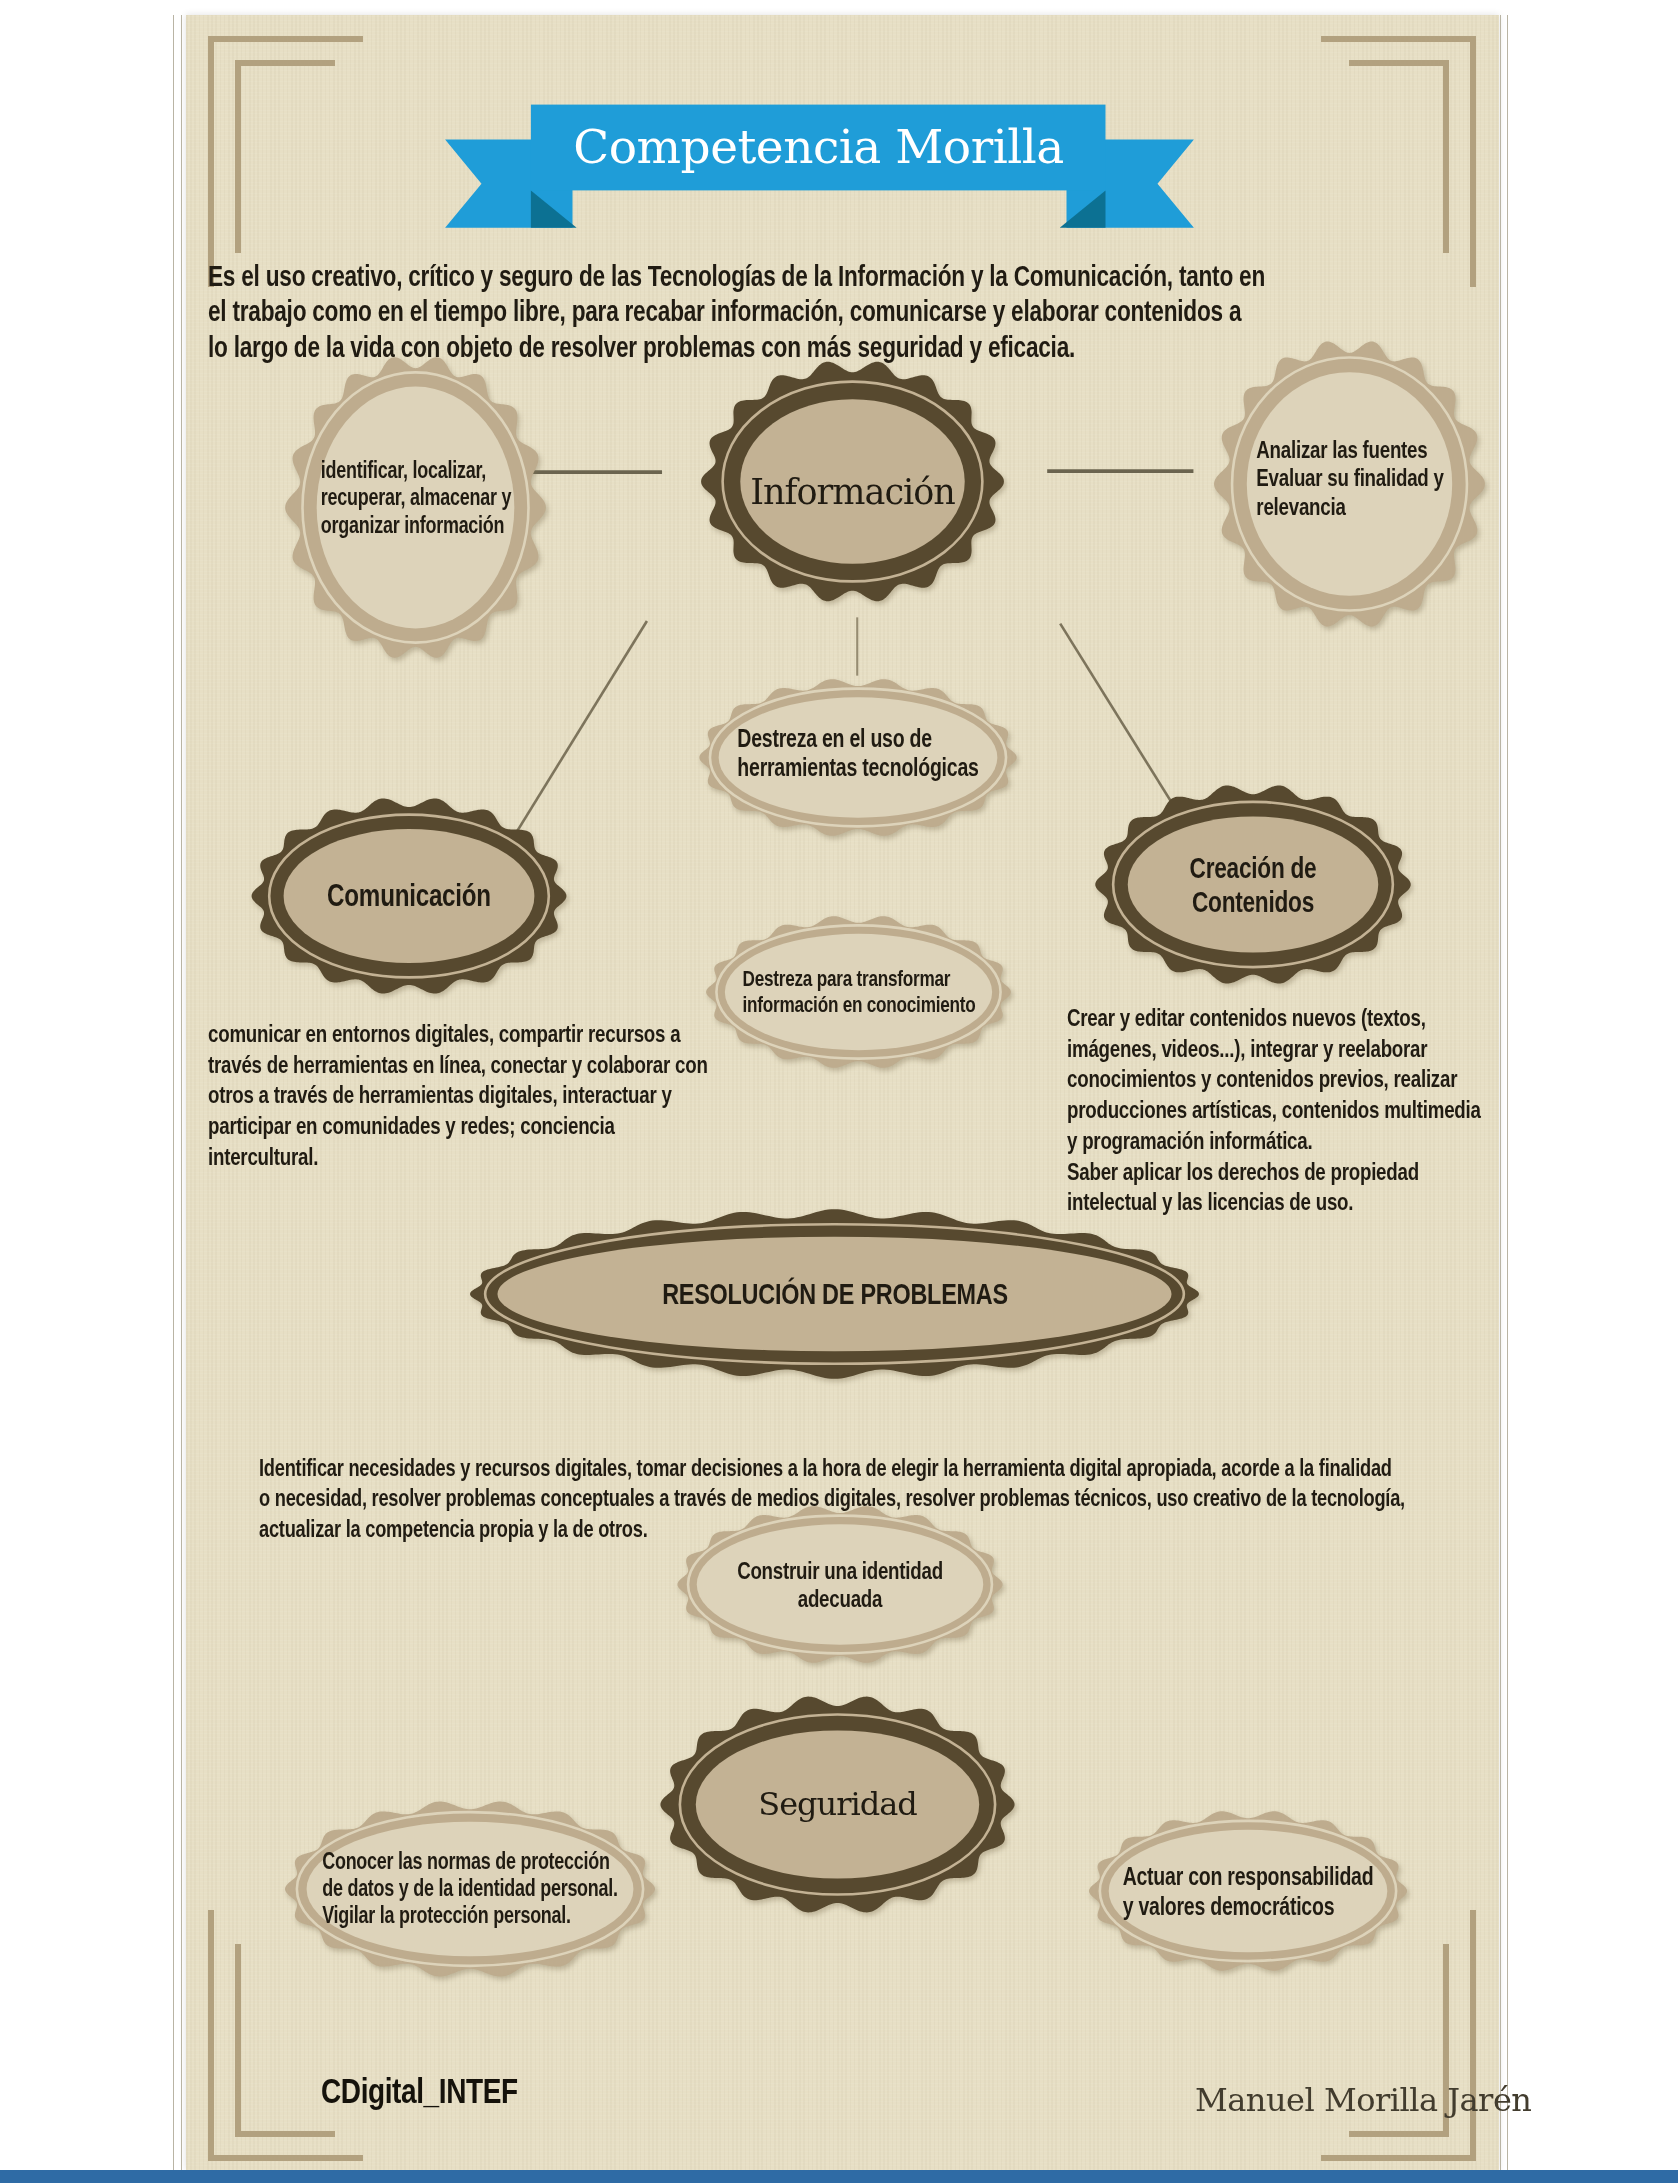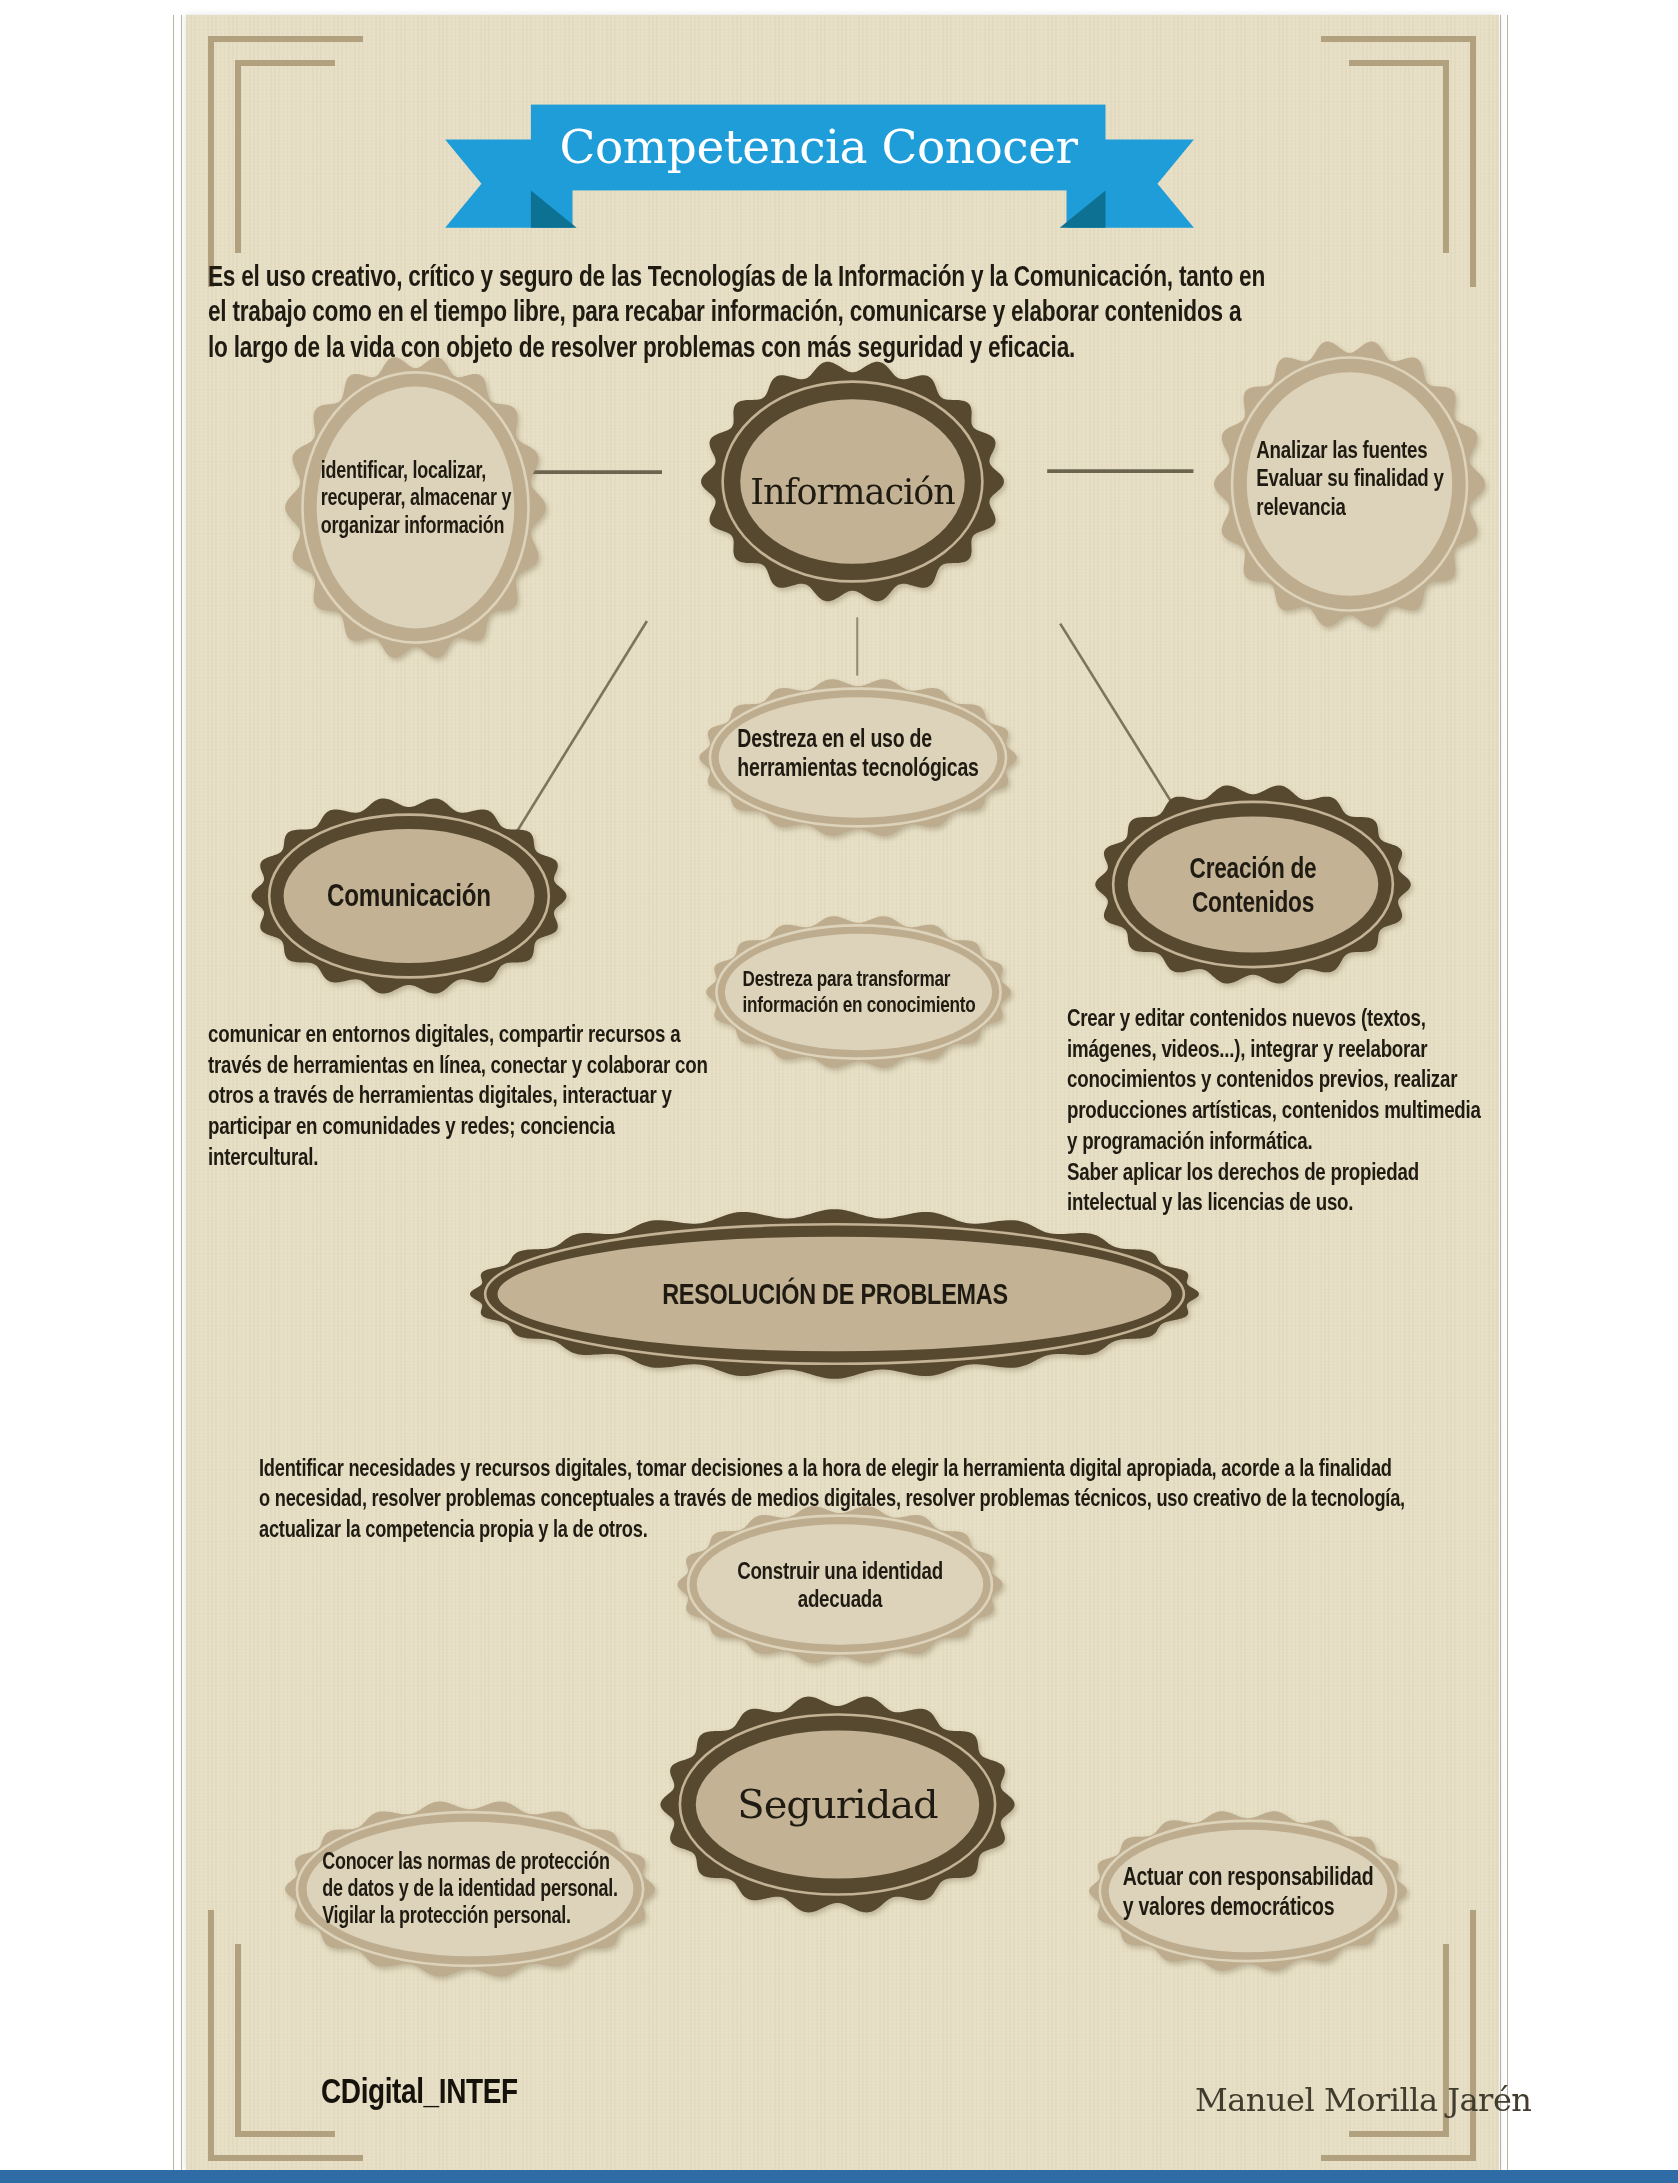--- a/index.html
+++ b/index.html
@@ -106,21 +106,21 @@
 
 <div class="ribbon">
   <svg width="755" height="130" viewBox="0 0 1450 250">
     <polygon class="rb-main" points="250,72 5,72 75,157 5,242 250,242"></polygon>
     <polygon class="rb-main" points="1200,72 1445,72 1375,157 1445,242 1200,242"></polygon>
     <polygon class="rb-fold" points="170,170 258,242 170,242"></polygon>
     <polygon class="rb-fold" points="1275,170 1187,242 1275,242"></polygon>
     <rect class="rb-main" x="170" y="5" width="1105" height="165"></rect>
   </svg>
 </div>
-<div class="banner-title">Competencia Conocer</div>
+<div class="banner-title">Competencia Morilla</div>
 
 <div class="txt intro">Es el uso creativo, crítico y seguro de las Tecnologías de la Información y la Comunicación, tanto en
 el trabajo como en el tiempo libre, para recabar información, comunicarse y elaborar contenidos a
 lo largo de la vida con objeto de resolver problemas con más seguridad y eficacia.</div>
 
 <div class="badge light" style="left:284px;top:354px;width:263px;height:307px;">
     <svg width="263" height="307" viewBox="0 0 505 590">
       <path class="sc" d="M503.0,295.0L502.8,297.6L502.3,300.1L501.5,302.6L500.4,305.1L499.1,307.6L497.5,310.1L495.7,312.5L493.7,314.8L491.6,317.2L489.5,319.4L487.3,321.7L485.2,323.9L483.2,326.1L481.2,328.3L479.5,330.4L477.9,332.6L476.6,334.8L475.6,337.0L474.8,339.2L474.3,341.5L474.1,343.8L474.2,346.2L474.6,348.7L475.2,351.2L476.0,353.8L477.0,356.4L478.2,359.1L479.5,361.9L480.9,364.7L482.3,367.6L483.6,370.5L484.9,373.4L486.1,376.3L487.1,379.1L487.9,382.0L488.4,384.8L488.8,387.5L488.8,390.2L488.5,392.8L487.9,395.2L487.0,397.6L485.8,399.8L484.3,401.9L482.5,403.9L480.5,405.7L478.3,407.5L475.9,409.1L473.4,410.6L470.8,412.1L468.1,413.5L465.4,414.9L462.8,416.2L460.3,417.5L457.8,418.9L455.6,420.3L453.5,421.8L451.7,423.4L450.0,425.1L448.7,426.9L447.6,428.9L446.7,431.0L446.1,433.2L445.7,435.6L445.6,438.2L445.6,440.8L445.8,443.7L446.1,446.6L446.5,449.6L446.9,452.7L447.4,455.8L447.8,459.0L448.1,462.1L448.3,465.2L448.4,468.2L448.3,471.1L448.0,473.9L447.5,476.5L446.7,479.0L445.7,481.3L444.4,483.3L442.9,485.2L441.1,486.8L439.1,488.2L436.9,489.4L434.5,490.4L431.9,491.3L429.2,491.9L426.4,492.5L423.6,492.9L420.7,493.3L417.8,493.6L415.0,493.9L412.3,494.2L409.7,494.6L407.2,495.1L404.8,495.8L402.7,496.6L400.7,497.5L398.9,498.7L397.3,500.1L395.9,501.7L394.6,503.6L393.6,505.6L392.7,507.9L391.9,510.4L391.2,513.0L390.6,515.8L390.0,518.7L389.5,521.6L388.9,524.7L388.4,527.7L387.7,530.7L387.0,533.6L386.1,536.4L385.1,539.0L384.0,541.4L382.7,543.7L381.2,545.6L379.6,547.3L377.8,548.7L375.8,549.9L373.6,550.7L371.4,551.3L369.0,551.6L366.5,551.6L363.9,551.4L361.2,551.0L358.5,550.5L355.8,549.8L353.0,549.1L350.3,548.3L347.7,547.6L345.1,546.9L342.5,546.3L340.1,545.8L337.8,545.5L335.6,545.4L333.4,545.5L331.4,545.9L329.5,546.6L327.7,547.5L326.0,548.7L324.4,550.2L322.9,551.9L321.3,553.9L319.9,556.0L318.4,558.3L317.0,560.8L315.5,563.3L314.1,565.8L312.6,568.4L311.0,570.8L309.4,573.2L307.7,575.4L305.9,577.4L304.1,579.2L302.2,580.8L300.2,582.0L298.1,582.9L296.0,583.5L293.8,583.8L291.6,583.8L289.3,583.4L287.0,582.8L284.7,581.8L282.4,580.7L280.1,579.3L277.8,577.7L275.5,576.1L273.2,574.3L271.0,572.5L268.8,570.8L266.7,569.1L264.6,567.6L262.5,566.2L260.4,565.0L258.4,564.0L256.4,563.3L254.5,562.9L252.5,562.8L250.5,562.9L248.6,563.3L246.6,564.0L244.6,565.0L242.5,566.2L240.4,567.6L238.3,569.1L236.2,570.8L234.0,572.5L231.8,574.3L229.5,576.1L227.2,577.7L224.9,579.3L222.6,580.7L220.3,581.8L218.0,582.8L215.7,583.4L213.4,583.8L211.2,583.8L209.0,583.5L206.9,582.9L204.8,582.0L202.8,580.8L200.9,579.2L199.1,577.4L197.3,575.4L195.6,573.2L194.0,570.8L192.4,568.4L190.9,565.8L189.5,563.3L188.0,560.8L186.6,558.3L185.1,556.0L183.7,553.9L182.1,551.9L180.6,550.2L179.0,548.7L177.3,547.5L175.5,546.6L173.6,545.9L171.6,545.5L169.4,545.4L167.2,545.5L164.9,545.8L162.5,546.3L159.9,546.9L157.3,547.6L154.7,548.3L152.0,549.1L149.2,549.8L146.5,550.5L143.8,551.0L141.1,551.4L138.5,551.6L136.0,551.6L133.6,551.3L131.4,550.7L129.2,549.9L127.3,548.7L125.4,547.3L123.8,545.6L122.3,543.7L121.0,541.4L119.9,539.0L118.9,536.4L118.0,533.6L117.3,530.7L116.6,527.7L116.1,524.7L115.5,521.6L115.0,518.7L114.4,515.8L113.8,513.0L113.1,510.4L112.3,507.9L111.4,505.6L110.4,503.6L109.1,501.7L107.7,500.1L106.1,498.7L104.3,497.5L102.3,496.6L100.2,495.8L97.8,495.1L95.3,494.6L92.7,494.2L90.0,493.9L87.2,493.6L84.3,493.3L81.4,492.9L78.6,492.5L75.8,491.9L73.1,491.3L70.5,490.4L68.1,489.4L65.9,488.2L63.9,486.8L62.1,485.2L60.6,483.3L59.3,481.3L58.3,479.0L57.5,476.5L57.0,473.9L56.7,471.1L56.6,468.2L56.7,465.2L56.9,462.1L57.2,459.0L57.6,455.8L58.1,452.7L58.5,449.6L58.9,446.6L59.2,443.7L59.4,440.8L59.4,438.2L59.3,435.6L58.9,433.2L58.3,431.0L57.4,428.9L56.3,426.9L55.0,425.1L53.3,423.4L51.5,421.8L49.4,420.3L47.2,418.9L44.7,417.5L42.2,416.2L39.6,414.9L36.9,413.5L34.2,412.1L31.6,410.6L29.1,409.1L26.7,407.5L24.5,405.7L22.5,403.9L20.7,401.9L19.2,399.8L18.0,397.6L17.1,395.2L16.5,392.8L16.2,390.2L16.2,387.5L16.6,384.8L17.1,382.0L17.9,379.1L18.9,376.3L20.1,373.4L21.4,370.5L22.7,367.6L24.1,364.7L25.5,361.9L26.8,359.1L28.0,356.4L29.0,353.8L29.8,351.2L30.4,348.7L30.8,346.2L30.9,343.8L30.7,341.5L30.2,339.2L29.4,337.0L28.4,334.8L27.1,332.6L25.5,330.4L23.8,328.3L21.8,326.1L19.8,323.9L17.7,321.7L15.5,319.4L13.4,317.2L11.3,314.8L9.3,312.5L7.5,310.1L5.9,307.6L4.6,305.1L3.5,302.6L2.7,300.1L2.2,297.6L2.0,295.0L2.2,292.4L2.7,289.9L3.5,287.4L4.6,284.9L5.9,282.4L7.5,279.9L9.3,277.5L11.3,275.2L13.4,272.8L15.5,270.6L17.7,268.3L19.8,266.1L21.8,263.9L23.8,261.7L25.5,259.6L27.1,257.4L28.4,255.2L29.4,253.0L30.2,250.8L30.7,248.5L30.9,246.2L30.8,243.8L30.4,241.3L29.8,238.8L29.0,236.2L28.0,233.6L26.8,230.9L25.5,228.1L24.1,225.3L22.7,222.4L21.4,219.5L20.1,216.6L18.9,213.7L17.9,210.9L17.1,208.0L16.6,205.2L16.2,202.5L16.2,199.8L16.5,197.2L17.1,194.8L18.0,192.4L19.2,190.2L20.7,188.1L22.5,186.1L24.5,184.3L26.7,182.5L29.1,180.9L31.6,179.4L34.2,177.9L36.9,176.5L39.6,175.1L42.2,173.8L44.7,172.5L47.2,171.1L49.4,169.7L51.5,168.2L53.3,166.6L55.0,164.9L56.3,163.1L57.4,161.1L58.3,159.0L58.9,156.8L59.3,154.4L59.4,151.8L59.4,149.2L59.2,146.3L58.9,143.4L58.5,140.4L58.1,137.3L57.6,134.2L57.2,131.0L56.9,127.9L56.7,124.8L56.6,121.8L56.7,118.9L57.0,116.1L57.5,113.5L58.3,111.0L59.3,108.7L60.6,106.7L62.1,104.8L63.9,103.2L65.9,101.8L68.1,100.6L70.5,99.6L73.1,98.7L75.8,98.1L78.6,97.5L81.4,97.1L84.3,96.7L87.2,96.4L90.0,96.1L92.7,95.8L95.3,95.4L97.8,94.9L100.2,94.2L102.3,93.4L104.3,92.5L106.1,91.3L107.7,89.9L109.1,88.3L110.4,86.4L111.4,84.4L112.3,82.1L113.1,79.6L113.8,77.0L114.4,74.2L115.0,71.3L115.5,68.4L116.1,65.3L116.6,62.3L117.3,59.3L118.0,56.4L118.9,53.6L119.9,51.0L121.0,48.6L122.3,46.3L123.8,44.4L125.4,42.7L127.2,41.3L129.2,40.1L131.4,39.3L133.6,38.7L136.0,38.4L138.5,38.4L141.1,38.6L143.8,39.0L146.5,39.5L149.2,40.2L152.0,40.9L154.7,41.7L157.3,42.4L159.9,43.1L162.5,43.7L164.9,44.2L167.2,44.5L169.4,44.6L171.6,44.5L173.6,44.1L175.5,43.4L177.3,42.5L179.0,41.3L180.6,39.8L182.1,38.1L183.7,36.1L185.1,34.0L186.6,31.7L188.0,29.2L189.5,26.7L190.9,24.2L192.4,21.6L194.0,19.2L195.6,16.8L197.3,14.6L199.1,12.6L200.9,10.8L202.8,9.2L204.8,8.0L206.9,7.1L209.0,6.5L211.2,6.2L213.4,6.2L215.7,6.6L218.0,7.2L220.3,8.2L222.6,9.3L224.9,10.7L227.2,12.3L229.5,13.9L231.8,15.7L234.0,17.5L236.2,19.2L238.3,20.9L240.4,22.4L242.5,23.8L244.6,25.0L246.6,26.0L248.6,26.7L250.5,27.1L252.5,27.3L254.5,27.1L256.4,26.7L258.4,26.0L260.4,25.0L262.5,23.8L264.6,22.4L266.7,20.9L268.8,19.2L271.0,17.5L273.2,15.7L275.5,13.9L277.8,12.3L280.1,10.7L282.4,9.3L284.7,8.2L287.0,7.2L289.3,6.6L291.6,6.2L293.8,6.2L296.0,6.5L298.1,7.1L300.2,8.0L302.2,9.2L304.1,10.8L305.9,12.6L307.7,14.6L309.4,16.8L311.0,19.2L312.6,21.6L314.1,24.2L315.5,26.7L317.0,29.2L318.4,31.7L319.9,34.0L321.3,36.1L322.9,38.1L324.4,39.8L326.0,41.3L327.7,42.5L329.5,43.4L331.4,44.1L333.4,44.5L335.6,44.6L337.8,44.5L340.1,44.2L342.5,43.7L345.1,43.1L347.7,42.4L350.3,41.7L353.0,40.9L355.8,40.2L358.5,39.5L361.2,39.0L363.9,38.6L366.5,38.4L369.0,38.4L371.4,38.7L373.6,39.3L375.8,40.1L377.8,41.3L379.6,42.7L381.2,44.4L382.7,46.3L384.0,48.6L385.1,51.0L386.1,53.6L387.0,56.4L387.7,59.3L388.4,62.3L388.9,65.3L389.5,68.4L390.0,71.3L390.6,74.2L391.2,77.0L391.9,79.6L392.7,82.1L393.6,84.4L394.6,86.4L395.9,88.3L397.3,89.9L398.9,91.3L400.7,92.5L402.7,93.4L404.8,94.2L407.2,94.9L409.7,95.4L412.3,95.8L415.0,96.1L417.8,96.4L420.7,96.7L423.6,97.1L426.4,97.5L429.2,98.1L431.9,98.7L434.5,99.6L436.9,100.6L439.1,101.8L441.1,103.2L442.9,104.8L444.4,106.7L445.7,108.7L446.7,111.0L447.5,113.5L448.0,116.1L448.3,118.9L448.4,121.8L448.3,124.8L448.1,127.9L447.8,131.0L447.4,134.2L446.9,137.3L446.5,140.4L446.1,143.4L445.8,146.3L445.6,149.2L445.6,151.8L445.7,154.4L446.1,156.8L446.7,159.0L447.6,161.1L448.7,163.1L450.0,164.9L451.7,166.6L453.5,168.2L455.6,169.7L457.8,171.1L460.3,172.5L462.8,173.8L465.4,175.1L468.1,176.5L470.8,177.9L473.4,179.4L475.9,180.9L478.3,182.5L480.5,184.3L482.5,186.1L484.3,188.1L485.8,190.2L487.0,192.4L487.9,194.8L488.5,197.2L488.8,199.8L488.8,202.5L488.4,205.2L487.9,208.0L487.1,210.9L486.1,213.7L484.9,216.6L483.6,219.5L482.3,222.4L480.9,225.3L479.5,228.1L478.2,230.9L477.0,233.6L476.0,236.2L475.2,238.8L474.6,241.3L474.2,243.8L474.1,246.2L474.3,248.5L474.8,250.8L475.6,253.0L476.6,255.2L477.9,257.4L479.5,259.6L481.2,261.7L483.2,263.9L485.2,266.1L487.3,268.3L489.5,270.6L491.6,272.8L493.7,275.2L495.7,277.5L497.5,279.9L499.1,282.4L500.4,284.9L501.5,287.4L502.3,289.9L502.8,292.4L503.0,295.0Z"></path>
       <ellipse class="ring" cx="252.5" cy="295" rx="217.17000000000002" ry="259.67"></ellipse>
       <ellipse class="in" cx="252.5" cy="295" rx="189.9" ry="232.4"></ellipse>
@@ -207,21 +207,21 @@
   <div class="blabel" style="font-size:24px;">Construir una identidad
 adecuada</div>
 </div>
 
 <div class="badge dark" style="left:659px;top:1694px;width:357px;height:221px;">
     <svg width="357" height="221" viewBox="0 0 685 425">
       <path class="sc" d="M683.0,212.5L682.9,214.3L682.4,216.2L681.7,218.0L680.8,219.8L679.6,221.5L678.2,223.3L676.6,225.0L674.8,226.7L673.0,228.3L671.1,229.9L669.2,231.5L667.3,233.0L665.5,234.6L663.7,236.1L662.1,237.6L660.7,239.1L659.4,240.6L658.3,242.2L657.5,243.8L656.9,245.4L656.5,247.0L656.4,248.7L656.5,250.5L656.8,252.3L657.2,254.1L657.8,256.1L658.6,258.0L659.4,260.1L660.3,262.1L661.1,264.2L662.0,266.4L662.8,268.5L663.4,270.6L663.9,272.8L664.3,274.9L664.4,276.9L664.3,278.9L664.0,280.9L663.3,282.7L662.5,284.5L661.3,286.2L659.9,287.8L658.2,289.2L656.3,290.6L654.2,291.9L651.9,293.0L649.4,294.1L646.9,295.1L644.2,296.1L641.5,297.0L638.7,297.8L636.0,298.7L633.4,299.5L630.9,300.4L628.4,301.3L626.2,302.3L624.1,303.4L622.2,304.5L620.5,305.8L619.0,307.1L617.7,308.6L616.6,310.2L615.7,312.0L615.0,313.9L614.4,315.9L613.9,318.0L613.6,320.2L613.3,322.4L613.0,324.8L612.7,327.1L612.4,329.5L612.0,331.9L611.5,334.3L610.9,336.5L610.2,338.7L609.2,340.8L608.1,342.8L606.7,344.6L605.1,346.3L603.3,347.8L601.3,349.1L599.1,350.3L596.7,351.2L594.0,352.0L591.2,352.6L588.3,353.1L585.3,353.4L582.2,353.6L579.0,353.8L575.8,353.8L572.5,353.9L569.4,353.9L566.3,354.0L563.2,354.1L560.3,354.3L557.5,354.6L554.8,355.1L552.3,355.7L549.9,356.5L547.7,357.5L545.7,358.6L543.7,360.0L542.0,361.5L540.3,363.2L538.7,365.1L537.3,367.1L535.8,369.3L534.5,371.5L533.1,373.9L531.7,376.2L530.3,378.6L528.8,380.9L527.2,383.2L525.6,385.4L523.8,387.4L521.9,389.3L519.8,391.0L517.6,392.5L515.3,393.8L512.8,394.8L510.1,395.6L507.3,396.2L504.4,396.5L501.4,396.6L498.3,396.5L495.1,396.2L491.8,395.7L488.5,395.1L485.2,394.4L481.9,393.6L478.6,392.9L475.3,392.1L472.1,391.4L469.0,390.7L465.9,390.2L462.9,389.9L459.9,389.7L457.1,389.7L454.3,389.9L451.7,390.3L449.1,391.0L446.6,391.9L444.2,393.1L441.8,394.4L439.4,396.0L437.1,397.7L434.8,399.5L432.5,401.5L430.2,403.5L427.9,405.6L425.5,407.6L423.1,409.6L420.6,411.5L418.1,413.3L415.5,415.0L412.9,416.4L410.2,417.6L407.4,418.6L404.5,419.3L401.6,419.8L398.7,420.0L395.7,419.9L392.7,419.5L389.6,418.9L386.5,418.1L383.5,417.1L380.4,415.9L377.3,414.5L374.3,413.1L371.3,411.6L368.3,410.1L365.3,408.6L362.3,407.2L359.4,405.9L356.6,404.7L353.7,403.7L350.9,402.8L348.1,402.2L345.3,401.9L342.5,401.8L339.7,401.9L336.9,402.2L334.1,402.8L331.3,403.7L328.4,404.7L325.6,405.9L322.7,407.2L319.7,408.6L316.7,410.1L313.7,411.6L310.7,413.1L307.7,414.5L304.6,415.9L301.5,417.1L298.5,418.1L295.4,418.9L292.3,419.5L289.3,419.9L286.3,420.0L283.4,419.8L280.5,419.3L277.6,418.6L274.8,417.6L272.1,416.4L269.5,415.0L266.9,413.3L264.4,411.5L261.9,409.6L259.5,407.6L257.1,405.6L254.8,403.5L252.5,401.5L250.2,399.5L247.9,397.7L245.6,396.0L243.2,394.4L240.8,393.1L238.4,391.9L235.9,391.0L233.3,390.3L230.7,389.9L227.9,389.7L225.1,389.7L222.1,389.9L219.1,390.2L216.0,390.7L212.9,391.4L209.7,392.1L206.4,392.9L203.1,393.6L199.8,394.4L196.5,395.1L193.2,395.7L189.9,396.2L186.7,396.5L183.6,396.6L180.6,396.5L177.7,396.2L174.9,395.6L172.3,394.8L169.7,393.8L167.4,392.5L165.2,391.0L163.1,389.3L161.2,387.4L159.4,385.4L157.8,383.2L156.2,380.9L154.7,378.6L153.3,376.2L151.9,373.9L150.5,371.5L149.2,369.3L147.7,367.1L146.3,365.1L144.7,363.2L143.0,361.5L141.3,360.0L139.3,358.6L137.3,357.5L135.1,356.5L132.7,355.7L130.2,355.1L127.5,354.6L124.7,354.3L121.8,354.1L118.7,354.0L115.6,353.9L112.5,353.9L109.2,353.8L106.0,353.8L102.8,353.6L99.7,353.4L96.7,353.1L93.8,352.6L91.0,352.0L88.3,351.2L85.9,350.3L83.7,349.1L81.7,347.8L79.9,346.3L78.3,344.6L76.9,342.8L75.8,340.8L74.8,338.7L74.1,336.5L73.5,334.3L73.0,331.9L72.6,329.5L72.3,327.1L72.0,324.8L71.7,322.4L71.4,320.2L71.1,318.0L70.6,315.9L70.0,313.9L69.3,312.0L68.4,310.2L67.3,308.6L66.0,307.1L64.5,305.8L62.8,304.5L60.9,303.4L58.8,302.3L56.6,301.3L54.1,300.4L51.6,299.5L49.0,298.7L46.3,297.8L43.5,297.0L40.8,296.1L38.1,295.1L35.6,294.1L33.1,293.0L30.8,291.9L28.7,290.6L26.8,289.2L25.1,287.8L23.7,286.2L22.5,284.5L21.7,282.7L21.0,280.9L20.7,278.9L20.6,276.9L20.7,274.9L21.1,272.8L21.6,270.6L22.2,268.5L23.0,266.4L23.9,264.2L24.7,262.1L25.6,260.1L26.4,258.0L27.2,256.1L27.8,254.1L28.2,252.3L28.5,250.5L28.6,248.7L28.5,247.0L28.1,245.4L27.5,243.8L26.7,242.2L25.6,240.6L24.3,239.1L22.9,237.6L21.3,236.1L19.5,234.6L17.7,233.0L15.8,231.5L13.9,229.9L12.0,228.3L10.2,226.7L8.4,225.0L6.8,223.3L5.4,221.5L4.2,219.8L3.3,218.0L2.6,216.2L2.1,214.3L2.0,212.5L2.1,210.7L2.6,208.8L3.3,207.0L4.2,205.2L5.4,203.5L6.8,201.7L8.4,200.0L10.2,198.3L12.0,196.7L13.9,195.1L15.8,193.5L17.7,192.0L19.5,190.4L21.3,188.9L22.9,187.4L24.3,185.9L25.6,184.4L26.7,182.8L27.5,181.2L28.1,179.6L28.5,178.0L28.6,176.3L28.5,174.5L28.2,172.7L27.8,170.9L27.2,168.9L26.4,167.0L25.6,164.9L24.7,162.9L23.9,160.8L23.0,158.6L22.2,156.5L21.6,154.4L21.1,152.2L20.7,150.1L20.6,148.1L20.7,146.1L21.0,144.1L21.7,142.3L22.5,140.5L23.7,138.8L25.1,137.2L26.8,135.8L28.7,134.4L30.8,133.1L33.1,132.0L35.6,130.9L38.1,129.9L40.8,128.9L43.5,128.0L46.3,127.2L49.0,126.3L51.6,125.5L54.1,124.6L56.6,123.7L58.8,122.7L60.9,121.6L62.8,120.5L64.5,119.2L66.0,117.9L67.3,116.4L68.4,114.8L69.3,113.0L70.0,111.1L70.6,109.1L71.1,107.0L71.4,104.8L71.7,102.6L72.0,100.2L72.3,97.9L72.6,95.5L73.0,93.1L73.5,90.7L74.1,88.5L74.8,86.3L75.8,84.2L76.9,82.2L78.3,80.4L79.9,78.7L81.7,77.2L83.7,75.9L85.9,74.7L88.3,73.8L91.0,73.0L93.8,72.4L96.7,71.9L99.7,71.6L102.8,71.4L106.0,71.2L109.2,71.2L112.5,71.1L115.6,71.1L118.7,71.0L121.8,70.9L124.7,70.7L127.5,70.4L130.2,69.9L132.7,69.3L135.1,68.5L137.3,67.5L139.3,66.4L141.3,65.0L143.0,63.5L144.7,61.8L146.3,59.9L147.7,57.9L149.2,55.7L150.5,53.5L151.9,51.1L153.3,48.8L154.7,46.4L156.2,44.1L157.8,41.8L159.4,39.6L161.2,37.6L163.1,35.7L165.2,34.0L167.4,32.5L169.7,31.2L172.2,30.2L174.9,29.4L177.7,28.8L180.6,28.5L183.6,28.4L186.7,28.5L189.9,28.8L193.2,29.3L196.5,29.9L199.8,30.6L203.1,31.4L206.4,32.1L209.7,32.9L212.9,33.6L216.0,34.3L219.1,34.8L222.1,35.1L225.1,35.3L227.9,35.3L230.7,35.1L233.3,34.7L235.9,34.0L238.4,33.1L240.8,31.9L243.2,30.6L245.6,29.0L247.9,27.3L250.2,25.5L252.5,23.5L254.8,21.5L257.1,19.4L259.5,17.4L261.9,15.4L264.4,13.5L266.9,11.7L269.5,10.0L272.1,8.6L274.8,7.4L277.6,6.4L280.5,5.7L283.4,5.2L286.3,5.0L289.3,5.1L292.3,5.5L295.4,6.1L298.5,6.9L301.5,7.9L304.6,9.1L307.7,10.5L310.7,11.9L313.7,13.4L316.7,14.9L319.7,16.4L322.7,17.8L325.6,19.1L328.4,20.3L331.3,21.3L334.1,22.2L336.9,22.8L339.7,23.1L342.5,23.3L345.3,23.1L348.1,22.8L350.9,22.2L353.7,21.3L356.6,20.3L359.4,19.1L362.3,17.8L365.3,16.4L368.3,14.9L371.3,13.4L374.3,11.9L377.3,10.5L380.4,9.1L383.5,7.9L386.5,6.9L389.6,6.1L392.7,5.5L395.7,5.1L398.7,5.0L401.6,5.2L404.5,5.7L407.4,6.4L410.2,7.4L412.9,8.6L415.5,10.0L418.1,11.7L420.6,13.5L423.1,15.4L425.5,17.4L427.9,19.4L430.2,21.5L432.5,23.5L434.8,25.5L437.1,27.3L439.4,29.0L441.8,30.6L444.2,31.9L446.6,33.1L449.1,34.0L451.7,34.7L454.3,35.1L457.1,35.3L459.9,35.3L462.9,35.1L465.9,34.8L469.0,34.3L472.1,33.6L475.3,32.9L478.6,32.1L481.9,31.4L485.2,30.6L488.5,29.9L491.8,29.3L495.1,28.8L498.3,28.5L501.4,28.4L504.4,28.5L507.3,28.8L510.1,29.4L512.8,30.2L515.3,31.2L517.6,32.5L519.8,34.0L521.9,35.7L523.8,37.6L525.6,39.6L527.2,41.8L528.8,44.1L530.3,46.4L531.7,48.8L533.1,51.1L534.5,53.5L535.8,55.7L537.3,57.9L538.7,59.9L540.3,61.8L542.0,63.5L543.7,65.0L545.7,66.4L547.7,67.5L549.9,68.5L552.3,69.3L554.8,69.9L557.5,70.4L560.3,70.7L563.2,70.9L566.3,71.0L569.4,71.1L572.5,71.1L575.8,71.2L579.0,71.2L582.2,71.4L585.3,71.6L588.3,71.9L591.2,72.4L594.0,73.0L596.7,73.8L599.1,74.7L601.3,75.9L603.3,77.2L605.1,78.7L606.7,80.4L608.1,82.2L609.2,84.2L610.2,86.3L610.9,88.5L611.5,90.7L612.0,93.1L612.4,95.5L612.7,97.9L613.0,100.2L613.3,102.6L613.6,104.8L613.9,107.0L614.4,109.1L615.0,111.1L615.7,113.0L616.6,114.8L617.7,116.4L619.0,117.9L620.5,119.2L622.2,120.5L624.1,121.6L626.2,122.7L628.4,123.7L630.9,124.6L633.4,125.5L636.0,126.3L638.7,127.2L641.5,128.0L644.2,128.9L646.9,129.9L649.4,130.9L651.9,132.0L654.2,133.1L656.3,134.4L658.2,135.8L659.9,137.2L661.3,138.8L662.5,140.5L663.3,142.3L664.0,144.1L664.3,146.1L664.4,148.1L664.3,150.1L663.9,152.2L663.4,154.4L662.8,156.5L662.0,158.6L661.1,160.8L660.3,162.9L659.4,164.9L658.6,167.0L657.8,168.9L657.2,170.9L656.8,172.7L656.5,174.5L656.4,176.3L656.5,178.0L656.9,179.6L657.5,181.2L658.3,182.8L659.4,184.4L660.7,185.9L662.1,187.4L663.7,188.9L665.5,190.4L667.3,192.0L669.2,193.5L671.1,195.1L673.0,196.7L674.8,198.3L676.6,200.0L678.2,201.7L679.6,203.5L680.8,205.2L681.7,207.0L682.4,208.8L682.9,210.7L683.0,212.5Z"></path>
       <ellipse class="ring" cx="342.5" cy="212.5" rx="303.1" ry="173.1"></ellipse>
       <ellipse class="in" cx="342.5" cy="212.5" rx="272.5" ry="142.5"></ellipse>
     </svg>
-  <div class="blabel serif" style="font-size:40px;">Seguridad</div>
+  <div class="blabel serif" style="font-size:32px;">Seguridad</div>
 </div>
 
 <div class="badge light" style="left:284px;top:1799px;width:372px;height:180px;">
     <svg width="372" height="180" viewBox="0 0 715 345">
       <path class="sc" d="M713.0,172.5L712.9,174.0L712.5,175.5L711.9,176.9L711.1,178.4L710.1,179.8L709.0,181.2L707.6,182.6L706.2,184.0L704.7,185.3L703.1,186.6L701.4,187.9L699.8,189.1L698.3,190.4L696.8,191.6L695.4,192.8L694.1,194.1L693.0,195.3L692.0,196.5L691.2,197.8L690.6,199.1L690.2,200.4L689.9,201.8L689.9,203.2L690.0,204.7L690.2,206.2L690.5,207.8L691.0,209.4L691.5,211.0L692.0,212.7L692.6,214.4L693.1,216.1L693.5,217.9L693.8,219.6L694.1,221.3L694.1,223.0L694.0,224.7L693.7,226.3L693.2,227.9L692.5,229.4L691.6,230.8L690.4,232.2L689.0,233.5L687.4,234.6L685.6,235.8L683.6,236.8L681.5,237.7L679.2,238.6L676.8,239.4L674.4,240.2L671.9,240.9L669.4,241.6L666.9,242.3L664.4,243.0L662.1,243.7L659.8,244.4L657.6,245.2L655.6,246.1L653.7,247.0L652.0,248.0L650.4,249.1L649.0,250.3L647.8,251.6L646.7,253.1L645.7,254.6L644.9,256.2L644.2,257.9L643.5,259.7L642.9,261.5L642.3,263.4L641.6,265.3L641.0,267.3L640.3,269.2L639.5,271.1L638.6,273.0L637.5,274.8L636.3,276.5L635.0,278.1L633.4,279.5L631.7,280.9L629.8,282.1L627.7,283.2L625.5,284.1L623.0,284.9L620.5,285.5L617.7,286.0L614.9,286.4L612.0,286.6L608.9,286.8L605.9,286.9L602.8,287.0L599.7,287.0L596.6,287.0L593.6,287.1L590.6,287.2L587.7,287.4L584.9,287.6L582.3,288.0L579.7,288.5L577.2,289.1L574.9,289.9L572.7,290.8L570.6,291.9L568.7,293.2L566.8,294.6L565.0,296.1L563.2,297.7L561.5,299.5L559.8,301.3L558.1,303.2L556.5,305.1L554.7,307.0L553.0,308.9L551.1,310.8L549.2,312.5L547.2,314.2L545.0,315.7L542.8,317.1L540.4,318.3L537.9,319.3L535.3,320.2L532.5,320.8L529.6,321.3L526.7,321.5L523.6,321.6L520.5,321.5L517.3,321.2L514.0,320.9L510.7,320.4L507.4,319.8L504.1,319.2L500.8,318.6L497.5,317.9L494.3,317.4L491.1,316.8L487.9,316.4L484.8,316.1L481.8,316.0L478.9,316.0L476.0,316.1L473.2,316.5L470.4,317.1L467.8,317.8L465.1,318.7L462.5,319.8L460.0,321.1L457.4,322.5L454.9,324.0L452.4,325.5L449.8,327.2L447.3,328.9L444.7,330.5L442.1,332.2L439.4,333.7L436.7,335.2L433.9,336.5L431.1,337.7L428.2,338.7L425.3,339.5L422.3,340.0L419.2,340.4L416.2,340.6L413.0,340.5L409.9,340.2L406.7,339.7L403.6,339.0L400.4,338.2L397.2,337.2L394.0,336.1L390.9,335.0L387.7,333.8L384.6,332.5L381.5,331.3L378.4,330.2L375.4,329.1L372.4,328.1L369.4,327.3L366.4,326.6L363.4,326.1L360.5,325.9L357.5,325.8L354.5,325.9L351.6,326.1L348.6,326.6L345.6,327.3L342.6,328.1L339.6,329.1L336.6,330.2L333.5,331.3L330.4,332.5L327.3,333.8L324.1,335.0L321.0,336.1L317.8,337.2L314.6,338.2L311.4,339.0L308.3,339.7L305.1,340.2L302.0,340.5L298.8,340.6L295.8,340.4L292.7,340.0L289.7,339.5L286.8,338.7L283.9,337.7L281.1,336.5L278.3,335.2L275.6,333.7L272.9,332.2L270.3,330.5L267.7,328.9L265.2,327.2L262.6,325.5L260.1,324.0L257.6,322.5L255.0,321.1L252.5,319.8L249.9,318.7L247.2,317.8L244.6,317.1L241.8,316.5L239.0,316.1L236.1,316.0L233.2,316.0L230.2,316.1L227.1,316.4L223.9,316.8L220.7,317.4L217.5,317.9L214.2,318.6L210.9,319.2L207.6,319.8L204.3,320.4L201.0,320.9L197.7,321.2L194.5,321.5L191.4,321.6L188.3,321.5L185.4,321.3L182.5,320.8L179.8,320.2L177.1,319.3L174.6,318.3L172.2,317.1L170.0,315.7L167.8,314.2L165.8,312.5L163.9,310.8L162.0,308.9L160.3,307.0L158.5,305.1L156.9,303.2L155.2,301.3L153.5,299.5L151.8,297.7L150.0,296.1L148.2,294.6L146.3,293.2L144.4,291.9L142.3,290.8L140.1,289.9L137.8,289.1L135.3,288.5L132.7,288.0L130.1,287.6L127.3,287.4L124.4,287.2L121.4,287.1L118.4,287.0L115.3,287.0L112.2,287.0L109.1,286.9L106.1,286.8L103.0,286.6L100.1,286.4L97.3,286.0L94.5,285.5L92.0,284.9L89.5,284.1L87.3,283.2L85.2,282.1L83.3,280.9L81.6,279.5L80.0,278.1L78.7,276.5L77.5,274.8L76.4,273.0L75.5,271.1L74.7,269.2L74.0,267.3L73.4,265.3L72.7,263.4L72.1,261.5L71.5,259.7L70.8,257.9L70.1,256.2L69.3,254.6L68.3,253.1L67.2,251.6L66.0,250.3L64.6,249.1L63.0,248.0L61.3,247.0L59.4,246.1L57.4,245.2L55.2,244.4L52.9,243.7L50.6,243.0L48.1,242.3L45.6,241.6L43.1,240.9L40.6,240.2L38.2,239.4L35.8,238.6L33.5,237.7L31.4,236.8L29.4,235.8L27.6,234.6L26.0,233.5L24.6,232.2L23.4,230.8L22.5,229.4L21.8,227.9L21.3,226.3L21.0,224.7L20.9,223.0L20.9,221.3L21.2,219.6L21.5,217.9L21.9,216.1L22.4,214.4L23.0,212.7L23.5,211.0L24.0,209.4L24.5,207.8L24.8,206.2L25.0,204.7L25.1,203.2L25.1,201.8L24.8,200.4L24.4,199.1L23.8,197.8L23.0,196.5L22.0,195.3L20.9,194.1L19.6,192.8L18.2,191.6L16.7,190.4L15.2,189.1L13.6,187.9L11.9,186.6L10.3,185.3L8.8,184.0L7.4,182.6L6.0,181.2L4.9,179.8L3.9,178.4L3.1,176.9L2.5,175.5L2.1,174.0L2.0,172.5L2.1,171.0L2.5,169.5L3.1,168.1L3.9,166.6L4.9,165.2L6.0,163.8L7.4,162.4L8.8,161.0L10.3,159.7L11.9,158.4L13.6,157.1L15.2,155.9L16.7,154.6L18.2,153.4L19.6,152.2L20.9,150.9L22.0,149.7L23.0,148.5L23.8,147.2L24.4,145.9L24.8,144.6L25.1,143.2L25.1,141.8L25.0,140.3L24.8,138.8L24.5,137.2L24.0,135.6L23.5,134.0L23.0,132.3L22.4,130.6L21.9,128.9L21.5,127.1L21.2,125.4L20.9,123.7L20.9,122.0L21.0,120.3L21.3,118.7L21.8,117.1L22.5,115.6L23.4,114.2L24.6,112.8L26.0,111.5L27.6,110.4L29.4,109.2L31.4,108.2L33.5,107.3L35.8,106.4L38.2,105.6L40.6,104.8L43.1,104.1L45.6,103.4L48.1,102.7L50.6,102.0L52.9,101.3L55.2,100.6L57.4,99.8L59.4,98.9L61.3,98.0L63.0,97.0L64.6,95.9L66.0,94.7L67.2,93.4L68.3,91.9L69.3,90.4L70.1,88.8L70.8,87.1L71.5,85.3L72.1,83.5L72.7,81.6L73.4,79.7L74.0,77.7L74.7,75.8L75.5,73.9L76.4,72.0L77.5,70.2L78.7,68.5L80.0,66.9L81.6,65.5L83.3,64.1L85.2,62.9L87.3,61.8L89.5,60.9L92.0,60.1L94.5,59.5L97.3,59.0L100.1,58.6L103.0,58.4L106.1,58.2L109.1,58.1L112.2,58.0L115.3,58.0L118.4,58.0L121.4,57.9L124.4,57.8L127.3,57.6L130.1,57.4L132.7,57.0L135.3,56.5L137.8,55.9L140.1,55.1L142.3,54.2L144.4,53.1L146.3,51.8L148.2,50.4L150.0,48.9L151.8,47.3L153.5,45.5L155.2,43.7L156.9,41.8L158.5,39.9L160.3,38.0L162.0,36.1L163.9,34.2L165.8,32.5L167.8,30.8L170.0,29.3L172.2,27.9L174.6,26.7L177.1,25.7L179.7,24.8L182.5,24.2L185.4,23.7L188.3,23.5L191.4,23.4L194.5,23.5L197.7,23.8L201.0,24.1L204.3,24.6L207.6,25.2L210.9,25.8L214.2,26.4L217.5,27.1L220.7,27.6L223.9,28.2L227.1,28.6L230.2,28.9L233.2,29.0L236.1,29.0L239.0,28.9L241.8,28.5L244.6,27.9L247.2,27.2L249.9,26.3L252.5,25.2L255.0,23.9L257.6,22.5L260.1,21.0L262.6,19.5L265.2,17.8L267.7,16.1L270.3,14.5L272.9,12.8L275.6,11.3L278.3,9.8L281.1,8.5L283.9,7.3L286.8,6.3L289.7,5.5L292.7,5.0L295.8,4.6L298.8,4.4L302.0,4.5L305.1,4.8L308.3,5.3L311.4,6.0L314.6,6.8L317.8,7.8L321.0,8.9L324.1,10.0L327.3,11.2L330.4,12.5L333.5,13.7L336.6,14.8L339.6,15.9L342.6,16.9L345.6,17.7L348.6,18.4L351.6,18.9L354.5,19.1L357.5,19.3L360.5,19.1L363.4,18.9L366.4,18.4L369.4,17.7L372.4,16.9L375.4,15.9L378.4,14.8L381.5,13.7L384.6,12.5L387.7,11.2L390.9,10.0L394.0,8.9L397.2,7.8L400.4,6.8L403.6,6.0L406.7,5.3L409.9,4.8L413.0,4.5L416.2,4.4L419.2,4.6L422.3,5.0L425.3,5.5L428.2,6.3L431.1,7.3L433.9,8.5L436.7,9.8L439.4,11.3L442.1,12.8L444.7,14.5L447.3,16.1L449.8,17.8L452.4,19.5L454.9,21.0L457.4,22.5L460.0,23.9L462.5,25.2L465.1,26.3L467.8,27.2L470.4,27.9L473.2,28.5L476.0,28.9L478.9,29.0L481.8,29.0L484.8,28.9L487.9,28.6L491.1,28.2L494.3,27.6L497.5,27.1L500.8,26.4L504.1,25.8L507.4,25.2L510.7,24.6L514.0,24.1L517.3,23.8L520.5,23.5L523.6,23.4L526.7,23.5L529.6,23.7L532.5,24.2L535.3,24.8L537.9,25.7L540.4,26.7L542.8,27.9L545.0,29.3L547.2,30.8L549.2,32.5L551.1,34.2L553.0,36.1L554.7,38.0L556.5,39.9L558.1,41.8L559.8,43.7L561.5,45.5L563.2,47.3L565.0,48.9L566.8,50.4L568.7,51.8L570.6,53.1L572.7,54.2L574.9,55.1L577.2,55.9L579.7,56.5L582.3,57.0L584.9,57.4L587.7,57.6L590.6,57.8L593.6,57.9L596.6,58.0L599.7,58.0L602.8,58.0L605.9,58.1L608.9,58.2L612.0,58.4L614.9,58.6L617.7,59.0L620.5,59.5L623.0,60.1L625.5,60.9L627.7,61.8L629.8,62.9L631.7,64.1L633.4,65.5L635.0,66.9L636.3,68.5L637.5,70.2L638.6,72.0L639.5,73.9L640.3,75.8L641.0,77.7L641.6,79.7L642.3,81.6L642.9,83.5L643.5,85.3L644.2,87.1L644.9,88.8L645.7,90.4L646.7,91.9L647.8,93.4L649.0,94.7L650.4,95.9L652.0,97.0L653.7,98.0L655.6,98.9L657.6,99.8L659.8,100.6L662.1,101.3L664.4,102.0L666.9,102.7L669.4,103.4L671.9,104.1L674.4,104.8L676.8,105.6L679.2,106.4L681.5,107.3L683.6,108.2L685.6,109.2L687.4,110.4L689.0,111.5L690.4,112.8L691.6,114.2L692.5,115.6L693.2,117.1L693.7,118.7L694.0,120.3L694.1,122.0L694.1,123.7L693.8,125.4L693.5,127.1L693.1,128.9L692.6,130.6L692.0,132.3L691.5,134.0L691.0,135.6L690.5,137.2L690.2,138.8L690.0,140.3L689.9,141.8L689.9,143.2L690.2,144.6L690.6,145.9L691.2,147.2L692.0,148.5L693.0,149.7L694.1,150.9L695.4,152.2L696.8,153.4L698.3,154.6L699.8,155.9L701.4,157.1L703.1,158.4L704.7,159.7L706.2,161.0L707.6,162.4L709.0,163.8L710.1,165.2L711.1,166.6L711.9,168.1L712.5,169.5L712.9,171.0L713.0,172.5Z"></path>
       <ellipse class="ring" cx="357.5" cy="172.5" rx="332.73" ry="147.73"></ellipse>
       <ellipse class="in" cx="357.5" cy="172.5" rx="314.1" ry="129.1"></ellipse>
     </svg>
   <div class="blabel tleft" style="font-size:23px;">Conocer las normas de protección
 de datos y de la identidad personal.

